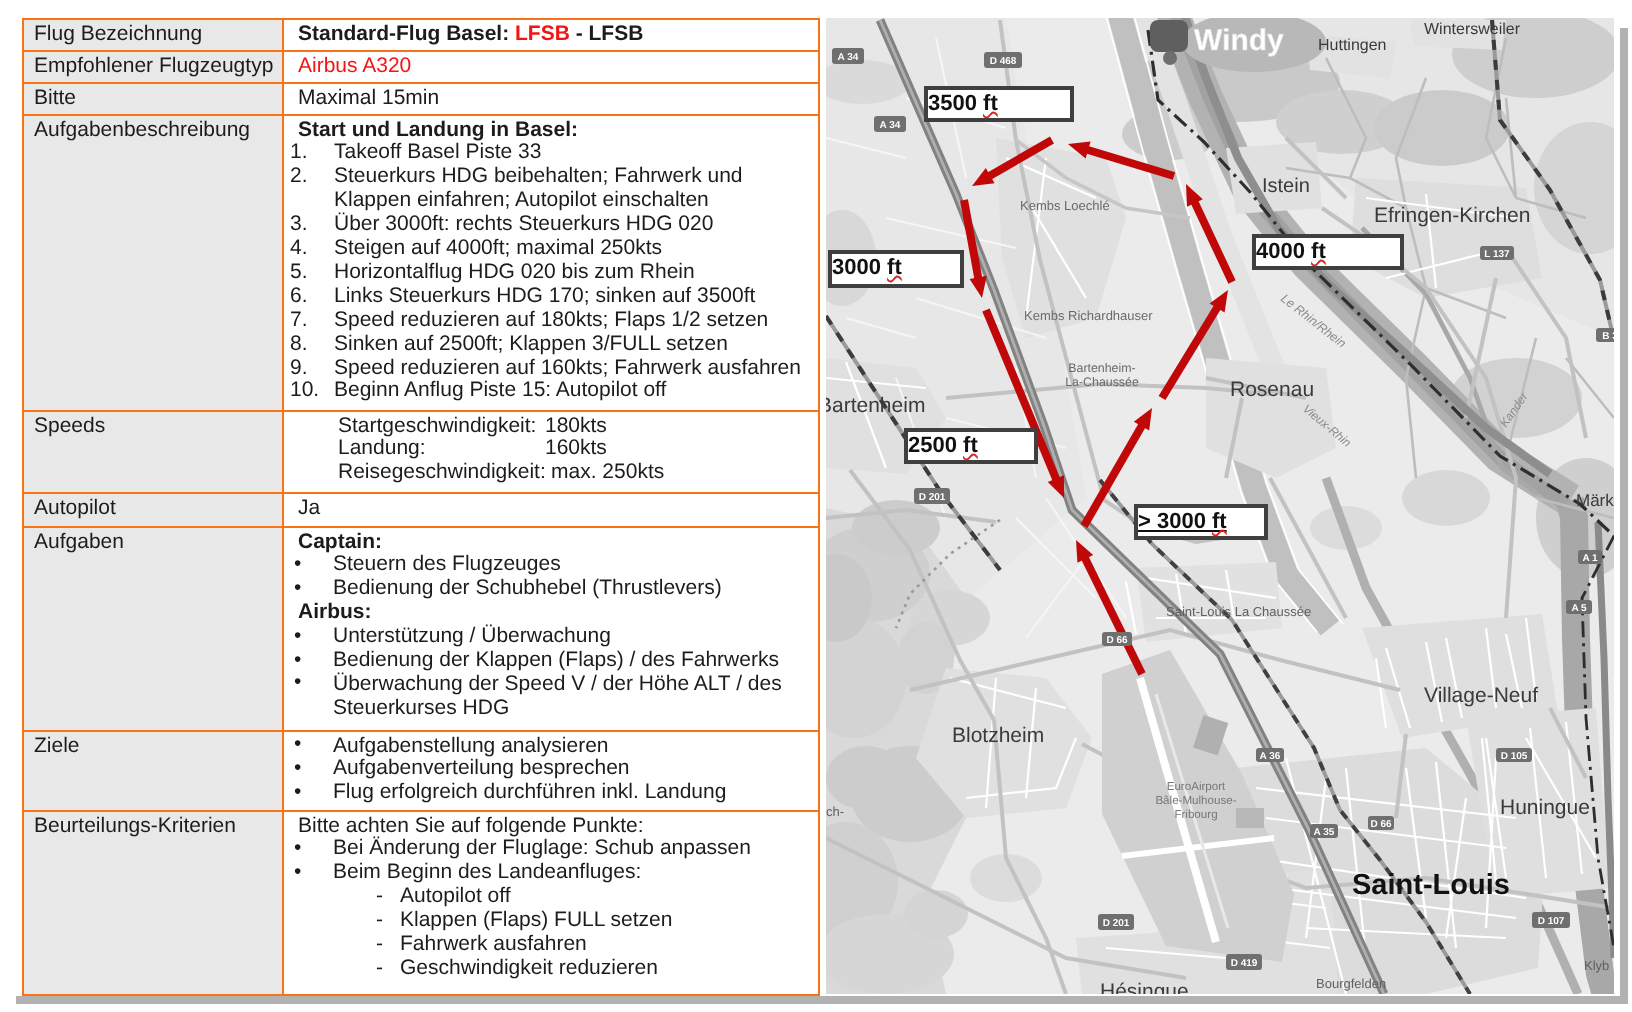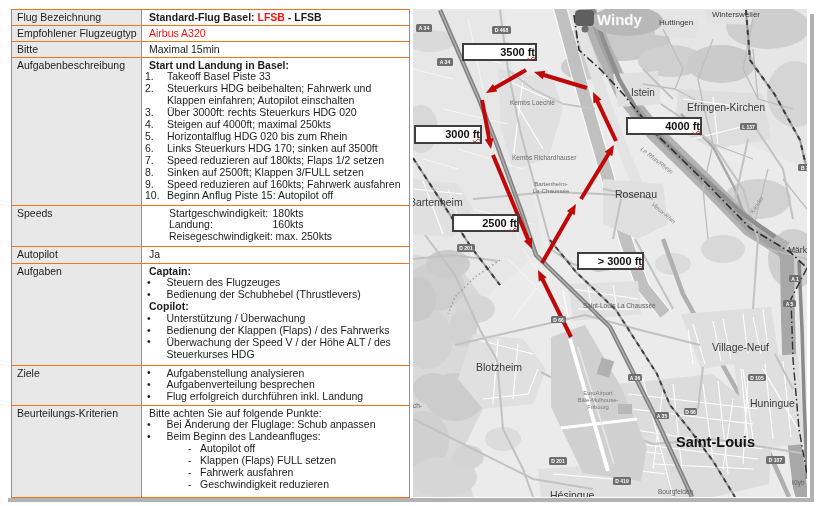--- a/index.html
+++ b/index.html
@@ -15,21 +15,21 @@
 .li{position:relative;padding-left:18px;}
 .m{position:absolute;left:-4px;top:0;}
 .lb{position:relative;padding-left:17.5px;}
 .bu{position:absolute;left:-2px;top:-0.5px;}
 .ld{position:relative;padding-left:51px;}
 .da{position:absolute;left:39px;top:0;}
 .rel{position:relative;margin-left:20px;}
 .v{position:absolute;left:103.5px;top:0;}
 
 .alt{position:absolute;background:#fff;border:2px solid #3f3f3f;
-  font-size:11px;font-weight:bold;color:#111;text-align:right;
+  font-size:11px;font-weight:bold;color:#111;text-align:left;
   font-family:"Liberation Sans",sans-serif;}
 .alt span.ft{text-decoration:underline wavy #e0201a 1px;text-underline-offset:0px;}
 
 #shb{position:absolute;left:8px;top:498px;width:805px;height:4px;background:#b2b2b2;}
 #shr{position:absolute;left:810px;top:14px;width:4px;height:488px;background:#b2b2b2;}
 #map{position:absolute;left:413px;top:9px;width:394px;height:372px;}
 </style>
 </head>
 <body>
 
@@ -87,21 +87,21 @@
 <tr style="height:17px">
         <td class="h">Autopilot</td>
 <td class="c">Ja</td>
       </tr>
 
 <tr style="height:102px">
         <td class="h">Aufgaben</td>
 <td class="c"><b>Captain:</b>
 <div class="lb"><span class="bu">•</span>Steuern des Flugzeuges</div>
 <div class="lb"><span class="bu">•</span>Bedienung der Schubhebel (Thrustlevers)</div>
-<b>Copilot:</b>
+<b>Airbus:</b>
 <div class="lb"><span class="bu">•</span>Unterstützung / Überwachung</div>
 <div class="lb"><span class="bu">•</span>Bedienung der Klappen (Flaps) / des Fahrwerks</div>
 <div class="lb"><span class="bu">•</span>Überwachung der Speed V / der Höhe ALT / des Steuerkurses HDG</div>
 </td>
       </tr>
 
 <tr style="height:40px">
         <td class="h">Ziele</td>
 <td class="c">
           <div class="lb"><span class="bu">•</span>Aufgabenstellung analysieren</div>
@@ -371,14 +371,14 @@
 <text x="340" y="205" font-size="6" fill="#8a8a8a" font-style="italic" transform="rotate(-55 340 205)">Kander</text>
 <text x="0" y="399" font-size="6.5" fill="#5f5f5f">ch-</text>
 <text x="379" y="476" font-size="6.5" fill="#5f5f5f">Klyb</text>
 </g>
 </svg>
 
 <div class="alt" style="left:49px;top:34px;width:71px;height:14px;line-height:14px;">3500 <span class="ft">ft</span></div>
 <div class="alt" style="left:213px;top:108px;width:72px;height:14px;line-height:14px;">4000 <span class="ft">ft</span></div>
 <div class="alt" style="left:1px;top:116px;width:64px;height:15px;line-height:15px;">3000 <span class="ft">ft</span></div>
 <div class="alt" style="left:27px;top:205px;width:63px;height:14px;line-height:14px;margin-left:12px;">2500 <span class="ft">ft</span></div>
-<div class="alt" style="left:164px;top:243px;width:63px;height:14px;line-height:14px;">&gt; 3000 <span class="ft">ft</span></div>
+<div class="alt" style="left:154px;top:243px;width:63px;height:14px;line-height:14px;text-decoration:underline;">&gt; 3000 <span class="ft">ft</span></div>
 </div>
 
 </body></html>

